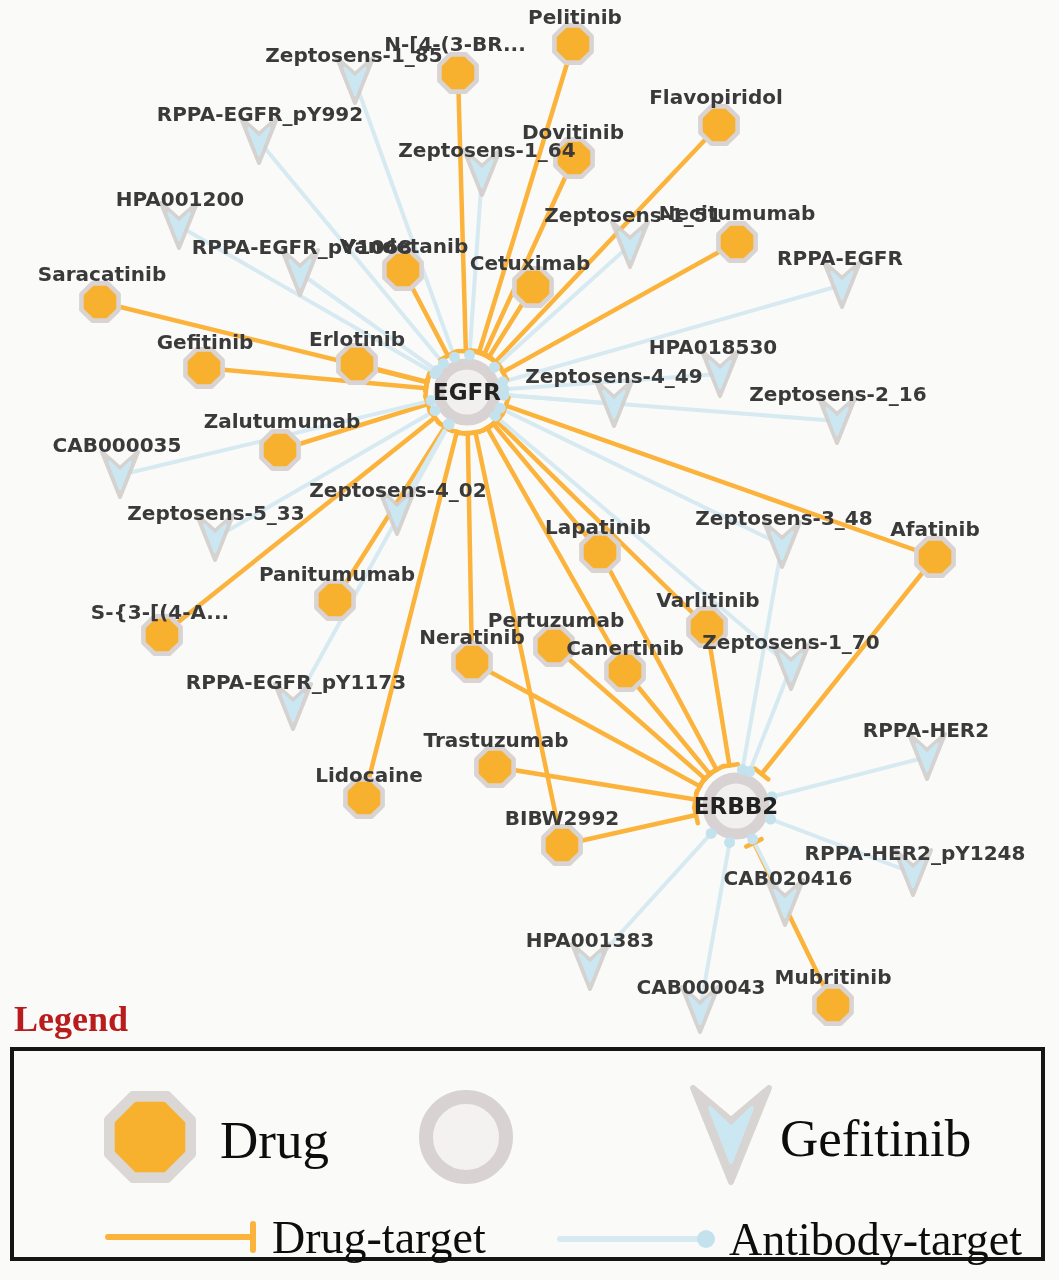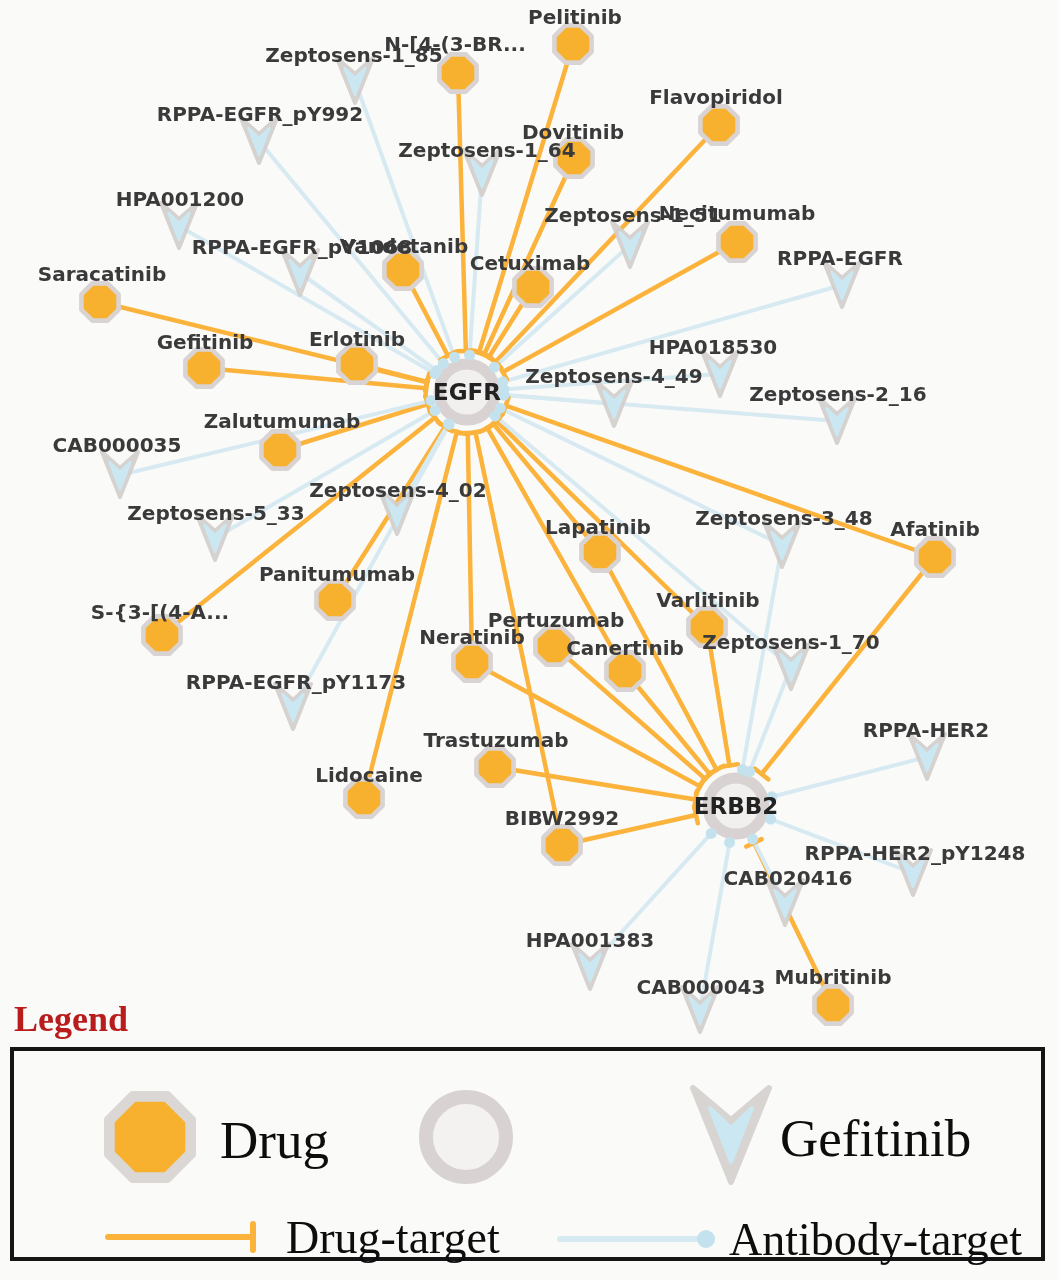--- a/index.html
+++ b/index.html
@@ -383,20 +383,20 @@
       <path d="M -38,-46 L 0,48 L 38,-46 L 0,-14 Z" fill="#d6d2d0" stroke="#d6d2d0" stroke-width="6" stroke-linejoin="round" opacity="0.95"></path>
       <path d="M -21,-26 L 0,28 L 21,-26 L 0,-6 Z" fill="#cbe7f2" stroke="#cbe7f2" stroke-width="4" stroke-linejoin="round"></path>
     </g>
   </svg>
   <div class="legend-item" style="left:780px;top:1138px;">Gefitinib</div>
 
   <svg class="legend-shape" style="left:100px;top:1217px;" width="170" height="40">
     <line x1="8" y1="20" x2="150" y2="20" stroke="#fbb33c" stroke-width="6" stroke-linecap="round"></line>
     <line x1="153" y1="7" x2="153" y2="33" stroke="#fbb33c" stroke-width="6" stroke-linecap="round"></line>
   </svg>
-  <div class="legend-item small" style="left:286px;top:1237px;">Drug-target</div>
+  <div class="legend-item small" style="left:272px;top:1237px;">Drug-target</div>
 
   <svg class="legend-shape" style="left:550px;top:1219px;" width="175" height="40">
     <line x1="10" y1="20" x2="150" y2="20" stroke="#d7eaf1" stroke-width="6" stroke-linecap="round"></line>
     <circle cx="156" cy="20" r="9" fill="#c3e2ee"></circle>
   </svg>
   <div class="legend-item small" style="left:729px;top:1239px;text-align:right;">Antibody-target</div>
 </div>
 
 </body></html>

